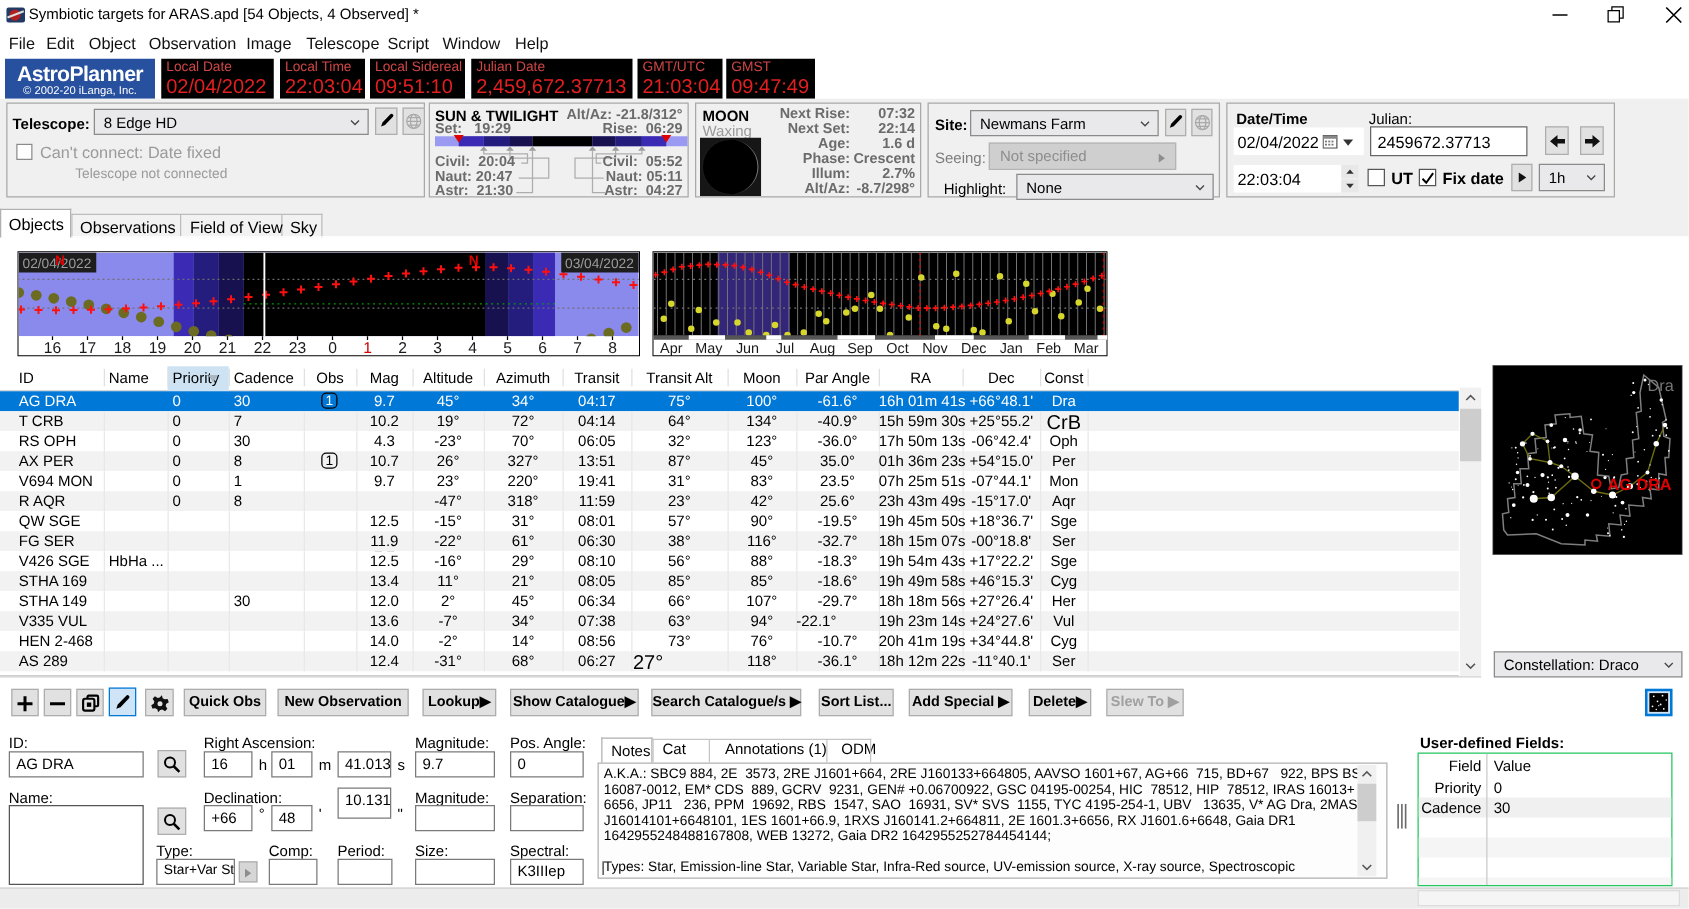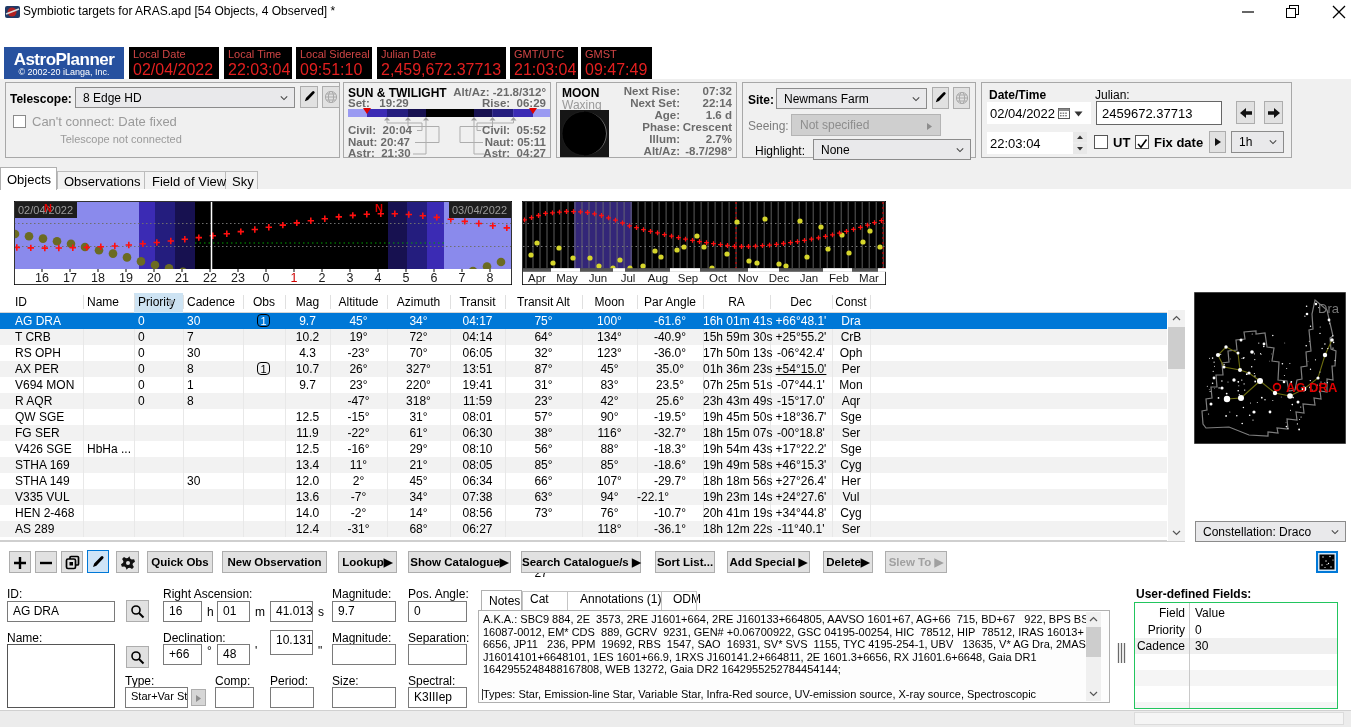--- a/index.html
+++ b/index.html
@@ -29,20 +29,31 @@
  <svg class="abs" style="left:1240px;top:7px" width="16" height="10">
         <line x1="2" y1="5" x2="14" y2="5" stroke="#000" stroke-width="1.2"></line>
       </svg>
  <svg class="abs" style="left:1284px;top:3px" width="18" height="18">
         <rect x="5.5" y="2.5" width="9" height="9" fill="none" stroke="#000"></rect>
         <rect x="2.5" y="5.5" width="9" height="9" fill="#fff" stroke="#000"></rect>
       </svg>
  <svg class="abs" style="left:1330px;top:3px" width="18" height="18">
         <path d="M3 3 L15 15 M15 3 L3 15" stroke="#000" stroke-width="1.3"></path>
       </svg>
+</div>
+<div class="abs" style="left:0;top:24px;width:1351px;height:21px;background:#fff;font-size:13px;color:#111;">
+ <span class="abs" style="left:7px;top:3px">File</span>
+      <span class="abs" style="left:37px;top:3px">Edit</span>
+ <span class="abs" style="left:71px;top:3px">Object</span>
+      <span class="abs" style="left:119px;top:3px">Observation</span>
+ <span class="abs" style="left:197px;top:3px">Image</span>
+      <span class="abs" style="left:245px;top:3px">Telescope</span>
+ <span class="abs" style="left:310px;top:3px">Script</span>
+      <span class="abs" style="left:354px;top:3px">Window</span>
+ <span class="abs" style="left:412px;top:3px">Help</span>
 </div>
 
 <div class="abs" style="left:4px;top:47px;width:120px;height:32px;background:#27519f;">
  <div class="abs" style="left:0;top:3px;width:120px;text-align:center;color:#fff;font-size:17px;font-weight:bold;letter-spacing:-0.5px;">AstroPlanner</div>
  <div class="abs" style="left:0;top:20px;width:120px;text-align:center;color:#fff;font-size:9px;">© 2002-20 iLanga, Inc.</div>
 </div>
 <div class="blk" style="left:129px;top:47px;width:90px;height:32px;">
       <div class="lbl">Local Date</div>
       <div class="val">02/04/2022</div>
     </div>
@@ -622,21 +633,21 @@
         <span class="abs" style="left:187px;top:1px;font-size:12px;white-space:nowrap;">7</span>
         <span class="abs" style="left:285px;top:1px;width:45px;text-align:center;font-size:12px;white-space:nowrap;">10.2</span>
         <span class="abs" style="left:330px;top:1px;width:57px;text-align:center;font-size:12px;white-space:nowrap;">19°</span>
         <span class="abs" style="left:387px;top:1px;width:63px;text-align:center;font-size:12px;white-space:nowrap;">72°</span>
         <span class="abs" style="left:450px;top:1px;width:55px;text-align:center;font-size:12px;white-space:nowrap;">04:14</span>
         <span class="abs" style="left:505px;top:1px;width:77px;text-align:center;font-size:12px;white-space:nowrap;">64°</span>
         <span class="abs" style="left:582px;top:1px;width:55px;text-align:center;font-size:12px;white-space:nowrap;">134°</span>
         <span class="abs" style="left:637px;top:1px;width:66px;text-align:center;font-size:12px;white-space:nowrap;">-40.9°</span>
         <span class="abs" style="left:703px;top:1px;width:67px;text-align:center;font-size:12px;white-space:nowrap;">15h 59m 30s</span>
         <span class="abs" style="left:770px;top:1px;width:62px;text-align:center;font-size:12px;white-space:nowrap;">+25°55.2'</span>
-        <span class="abs" style="left:832px;top:1px;width:38px;text-align:center;font-size:12px;white-space:nowrap;">CrB</span>
+        <span class="abs" style="left:832px;top:1px;width:38px;text-align:center;font-size:16px;white-space:nowrap;">CrB</span>
       </div>
       <div class="abs" style="left:0;top:52px;width:1167px;height:16px;background:#fff;color:#000;">
         <div class="abs" style="left:83px;top:0;width:1px;height:16px;background:#e8e8e8;"></div>
         <div class="abs" style="left:134px;top:0;width:1px;height:16px;background:#e8e8e8;"></div>
         <div class="abs" style="left:183px;top:0;width:1px;height:16px;background:#e8e8e8;"></div>
         <div class="abs" style="left:243px;top:0;width:1px;height:16px;background:#e8e8e8;"></div>
         <div class="abs" style="left:285px;top:0;width:1px;height:16px;background:#e8e8e8;"></div>
         <div class="abs" style="left:330px;top:0;width:1px;height:16px;background:#e8e8e8;"></div>
         <div class="abs" style="left:387px;top:0;width:1px;height:16px;background:#e8e8e8;"></div>
         <div class="abs" style="left:450px;top:0;width:1px;height:16px;background:#e8e8e8;"></div>
@@ -682,21 +693,21 @@
         <span class="abs" style="left:187px;top:1px;font-size:12px;white-space:nowrap;">8</span>
         <div class="abs" style="left:257px;top:1px;width:13px;height:13px;border:1.4px solid #000;border-radius:4px;text-align:center;font-size:11px;line-height:12px;">1</div>
         <span class="abs" style="left:285px;top:1px;width:45px;text-align:center;font-size:12px;white-space:nowrap;">10.7</span>
         <span class="abs" style="left:330px;top:1px;width:57px;text-align:center;font-size:12px;white-space:nowrap;">26°</span>
         <span class="abs" style="left:387px;top:1px;width:63px;text-align:center;font-size:12px;white-space:nowrap;">327°</span>
         <span class="abs" style="left:450px;top:1px;width:55px;text-align:center;font-size:12px;white-space:nowrap;">13:51</span>
         <span class="abs" style="left:505px;top:1px;width:77px;text-align:center;font-size:12px;white-space:nowrap;">87°</span>
         <span class="abs" style="left:582px;top:1px;width:55px;text-align:center;font-size:12px;white-space:nowrap;">45°</span>
         <span class="abs" style="left:637px;top:1px;width:66px;text-align:center;font-size:12px;white-space:nowrap;">35.0°</span>
         <span class="abs" style="left:703px;top:1px;width:67px;text-align:center;font-size:12px;white-space:nowrap;">01h 36m 23s</span>
-        <span class="abs" style="left:770px;top:1px;width:62px;text-align:center;font-size:12px;white-space:nowrap;text-decoration:underline;">+54°15.0'</span>
+        <span class="abs" style="left:770px;top:1px;width:62px;text-align:center;font-size:12px;white-space:nowrap;">+54°15.0'</span>
         <span class="abs" style="left:832px;top:1px;width:38px;text-align:center;font-size:12px;white-space:nowrap;">Per</span>
       </div>
       <div class="abs" style="left:0;top:84px;width:1167px;height:16px;background:#fff;color:#000;">
         <div class="abs" style="left:83px;top:0;width:1px;height:16px;background:#e8e8e8;"></div>
         <div class="abs" style="left:134px;top:0;width:1px;height:16px;background:#e8e8e8;"></div>
         <div class="abs" style="left:183px;top:0;width:1px;height:16px;background:#e8e8e8;"></div>
         <div class="abs" style="left:243px;top:0;width:1px;height:16px;background:#e8e8e8;"></div>
         <div class="abs" style="left:285px;top:0;width:1px;height:16px;background:#e8e8e8;"></div>
         <div class="abs" style="left:330px;top:0;width:1px;height:16px;background:#e8e8e8;"></div>
         <div class="abs" style="left:387px;top:0;width:1px;height:16px;background:#e8e8e8;"></div>
@@ -964,21 +975,21 @@
         <div class="abs" style="left:637px;top:0;width:1px;height:16px;background:#e8e8e8;"></div>
         <div class="abs" style="left:703px;top:0;width:1px;height:16px;background:#e8e8e8;"></div>
         <div class="abs" style="left:770px;top:0;width:1px;height:16px;background:#e8e8e8;"></div>
         <div class="abs" style="left:832px;top:0;width:1px;height:16px;background:#e8e8e8;"></div>
         <div class="abs" style="left:870px;top:0;width:1px;height:16px;background:#e8e8e8;"></div>
         <span class="abs" style="left:15px;top:1px;font-size:12px;white-space:nowrap;">AS 289</span>
         <span class="abs" style="left:285px;top:1px;width:45px;text-align:center;font-size:12px;white-space:nowrap;">12.4</span>
         <span class="abs" style="left:330px;top:1px;width:57px;text-align:center;font-size:12px;white-space:nowrap;">-31°</span>
         <span class="abs" style="left:387px;top:1px;width:63px;text-align:center;font-size:12px;white-space:nowrap;">68°</span>
         <span class="abs" style="left:450px;top:1px;width:55px;text-align:center;font-size:12px;white-space:nowrap;">06:27</span>
-        <span class="abs" style="left:505px;top:1px;width:77px;text-align:center;font-size:12px;white-space:nowrap;margin-top:44px;">27°</span>
+        <span class="abs" style="left:480px;top:1px;width:77px;text-align:center;font-size:16px;white-space:nowrap;">27°</span>
         <span class="abs" style="left:582px;top:1px;width:55px;text-align:center;font-size:12px;white-space:nowrap;">118°</span>
         <span class="abs" style="left:637px;top:1px;width:66px;text-align:center;font-size:12px;white-space:nowrap;">-36.1°</span>
         <span class="abs" style="left:703px;top:1px;width:67px;text-align:center;font-size:12px;white-space:nowrap;">18h 12m 22s</span>
         <span class="abs" style="left:770px;top:1px;width:62px;text-align:center;font-size:12px;white-space:nowrap;">-11°40.1'</span>
         <span class="abs" style="left:832px;top:1px;width:38px;text-align:center;font-size:12px;white-space:nowrap;">Ser</span>
       </div>
     </div>
 <div class="abs" style="left:1168px;top:310px;width:17px;height:231px;background:#f1f1f1;">
  <div class="abs" style="left:0;top:0;width:17px;height:17px;"><svg width="17" height="17" viewBox="0 0 17 17">
           <path d="M5 10 L8.5 6.5 L12 10" fill="none" stroke="#555" stroke-width="1.2"></path>

